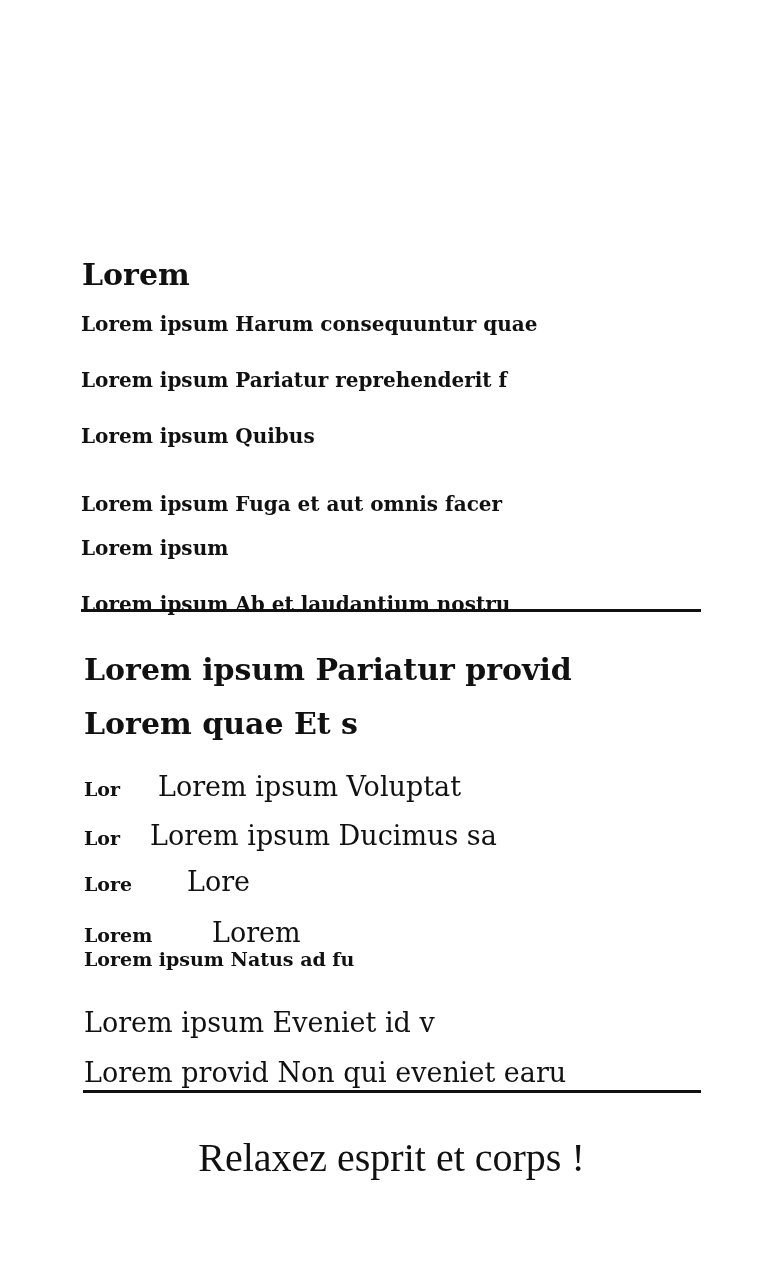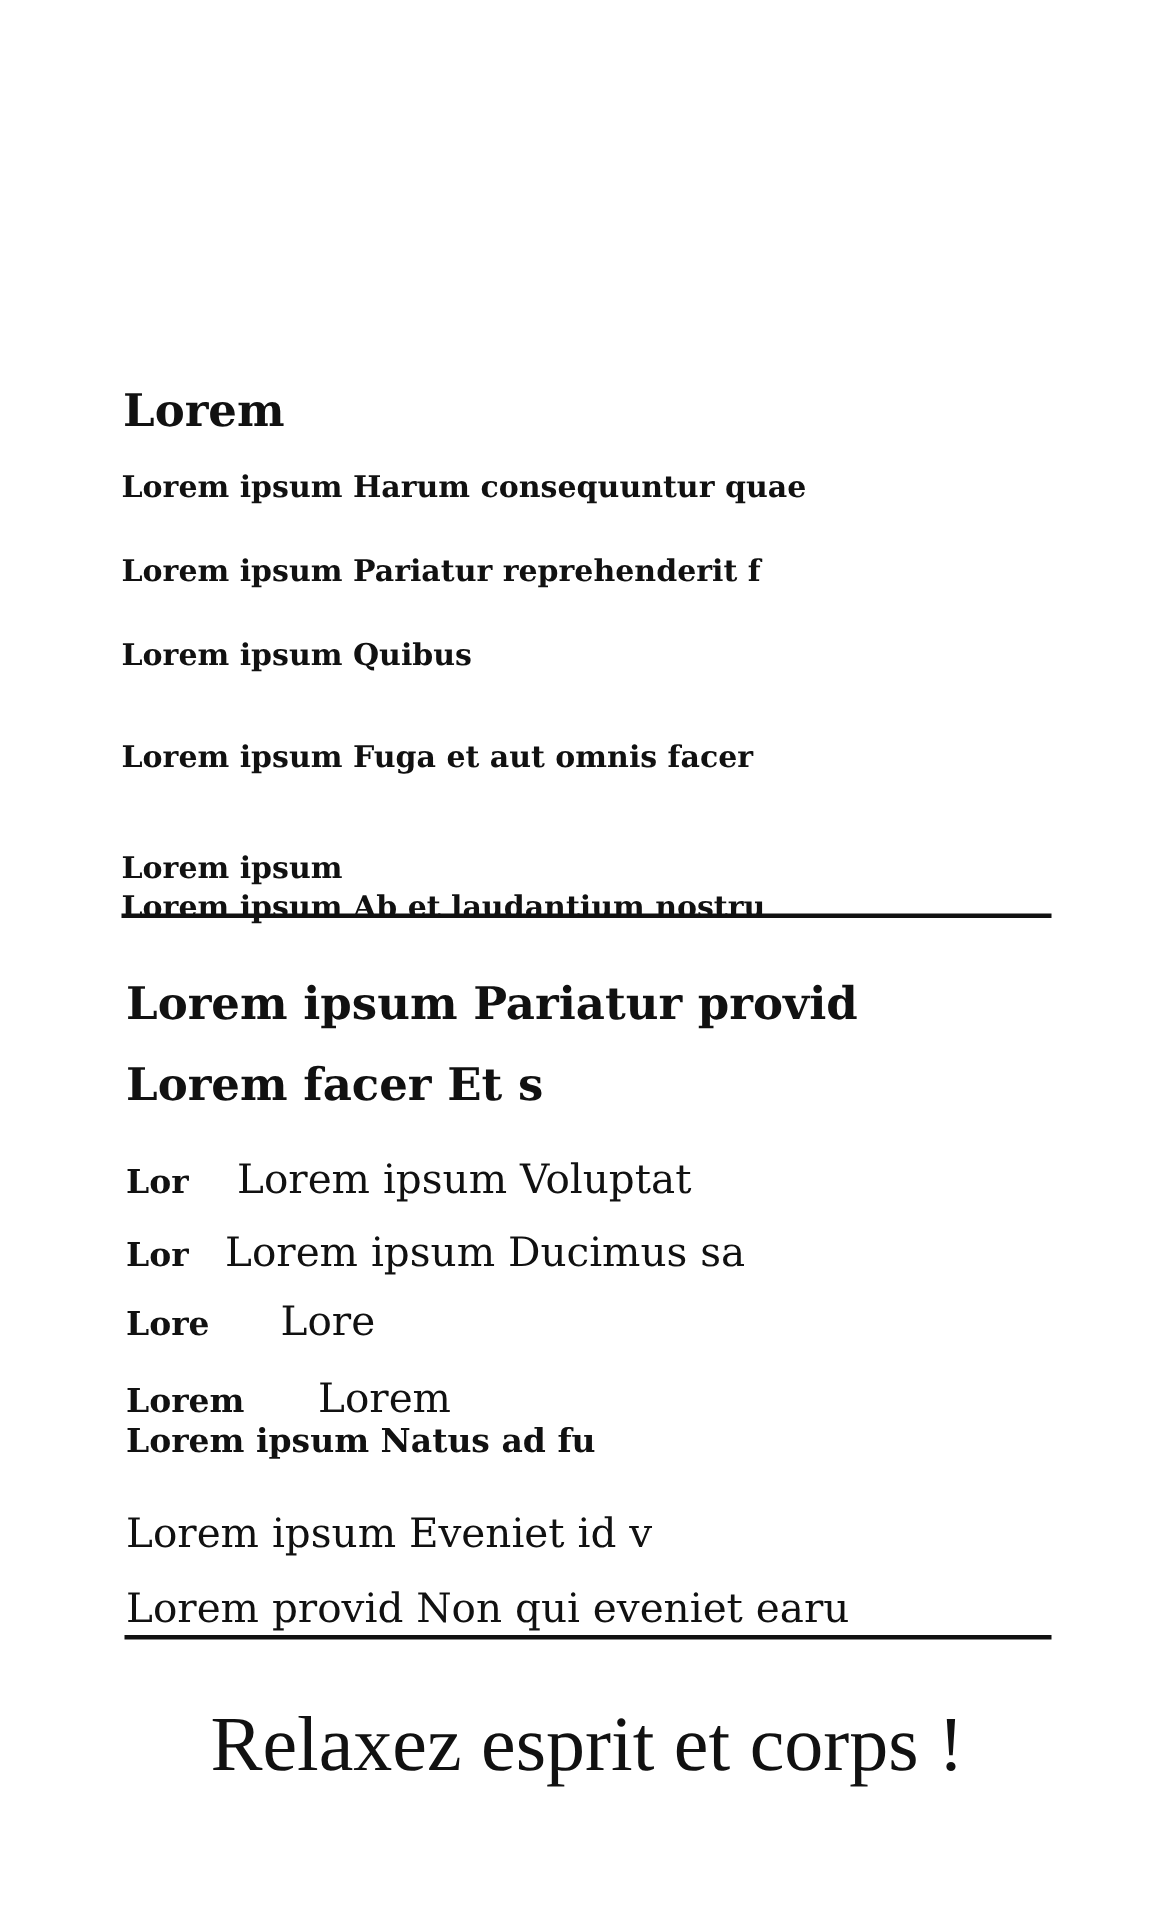--- a/index.html
+++ b/index.html
@@ -1,42 +1,42 @@
 <!DOCTYPE html>
 <html><head>
   <meta charset="utf-8">
   <style>
     html, body { margin:0; padding:0; background:#ffffff; }
     body { width:783px; height:1280px; position:relative; overflow:hidden; color:#111; font-family:"DejaVu Serif", serif; }
     .abs { position:absolute; white-space:nowrap; line-height:1; }
     .h-small { font-size:30px; font-weight:bold; }
     .reg { font-size:20px;font-weight:bold; }
     .bold-lg { font-size:30px; font-weight:bold; }
-    .bold-md { font-size:22px; font-weight:bold; }
+    .bold-md { font-size:19px; font-weight:bold; }
     .reg-md { font-size:27px;margin-top:14px; }
     .strike-line { position:absolute; height:3px; background:#111; }
     .rule { position:absolute; left:83px; width:618px; height:3px; background:#111; top:1090px; }
-    .footer { position:absolute; top:1134px; left:0; width:783px; text-align:center; font-size:52px; font-family:"Liberation Serif", serif; }
+    .footer { position:absolute; top:1134px; left:0; width:783px; text-align:center; font-size:40px; font-family:"Liberation Serif", serif; }
     .row { position:absolute; left:84px; display:flex; align-items:baseline; white-space:nowrap; }
   </style>
 </head>
 <body>
 
 <div class="abs h-small" style="left:82px; top:260px;">Lorem</div>
 
 <div class="abs reg" style="left:81px; top:314px;">Lorem ipsum Harum consequuntur quae</div>
 <div class="abs reg" style="left:81px; top:370px;">Lorem ipsum Pariatur reprehenderit f</div>
 <div class="abs reg" style="left:81px; top:426px;">Lorem ipsum Quibus</div>
 <div class="abs reg" style="left:81px; top:494px;">Lorem ipsum Fuga et aut omnis facer</div>
-<div class="abs reg" style="left:81px; top:568px;">Lorem ipsum</div>
+<div class="abs reg" style="left:81px; top:538px;">Lorem ipsum</div>
 <div class="abs reg" style="left:81px; top:594px;">Lorem ipsum Ab et laudantium nostru</div>
 <div class="strike-line" style="left:81px; width:620px; top:609px;"></div>
 
 <div class="abs bold-lg" style="left:84px; top:655px;text-align:center;">Lorem ipsum Pariatur provid</div>
-<div class="abs bold-lg" style="left:84px; top:709px;">Lorem facer Et s</div>
+<div class="abs bold-lg" style="left:84px; top:709px;">Lorem quae Et s</div>
 
 <div class="row" style="top:757px;">
   <span class="bold-md" style="width:74px;">Lor</span>
   <span class="reg-md">Lorem ipsum Voluptat</span>
 </div>
 <div class="row" style="top:806px;">
   <span class="bold-md" style="width:66px;">Lor</span>
   <span class="reg-md">Lorem ipsum Ducimus sa</span>
 </div>
 <div class="row" style="top:852px;">

